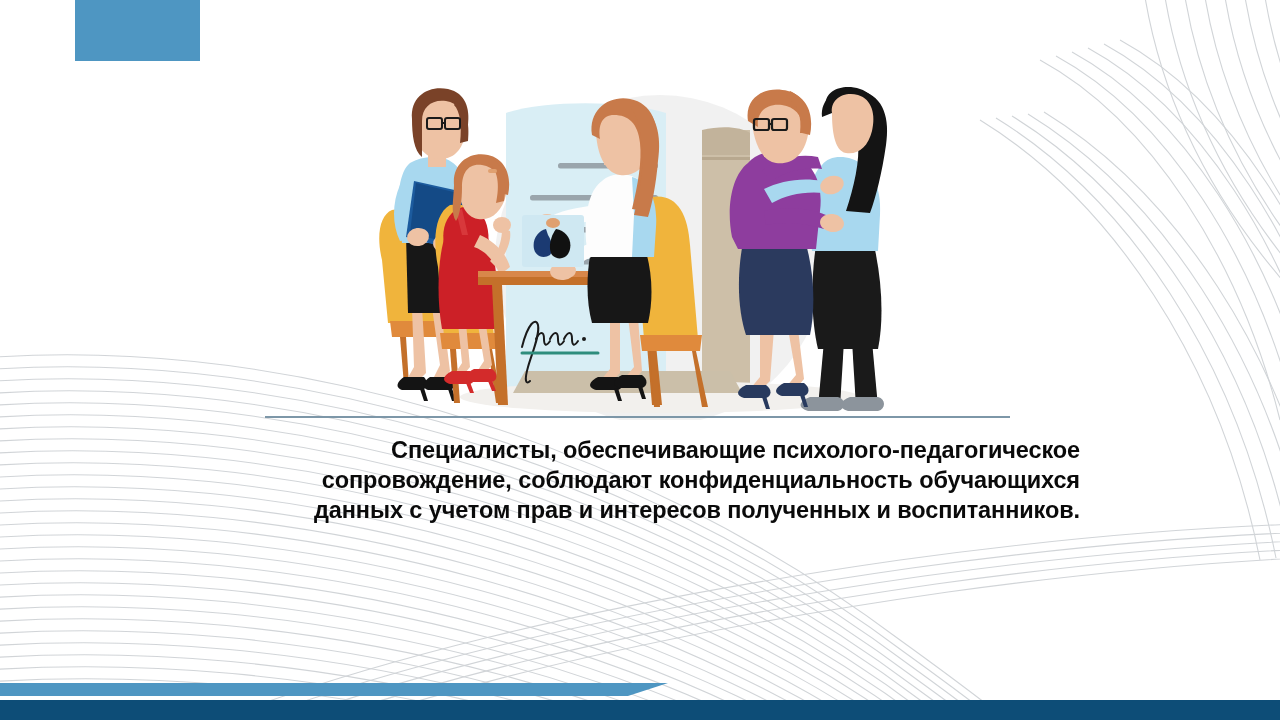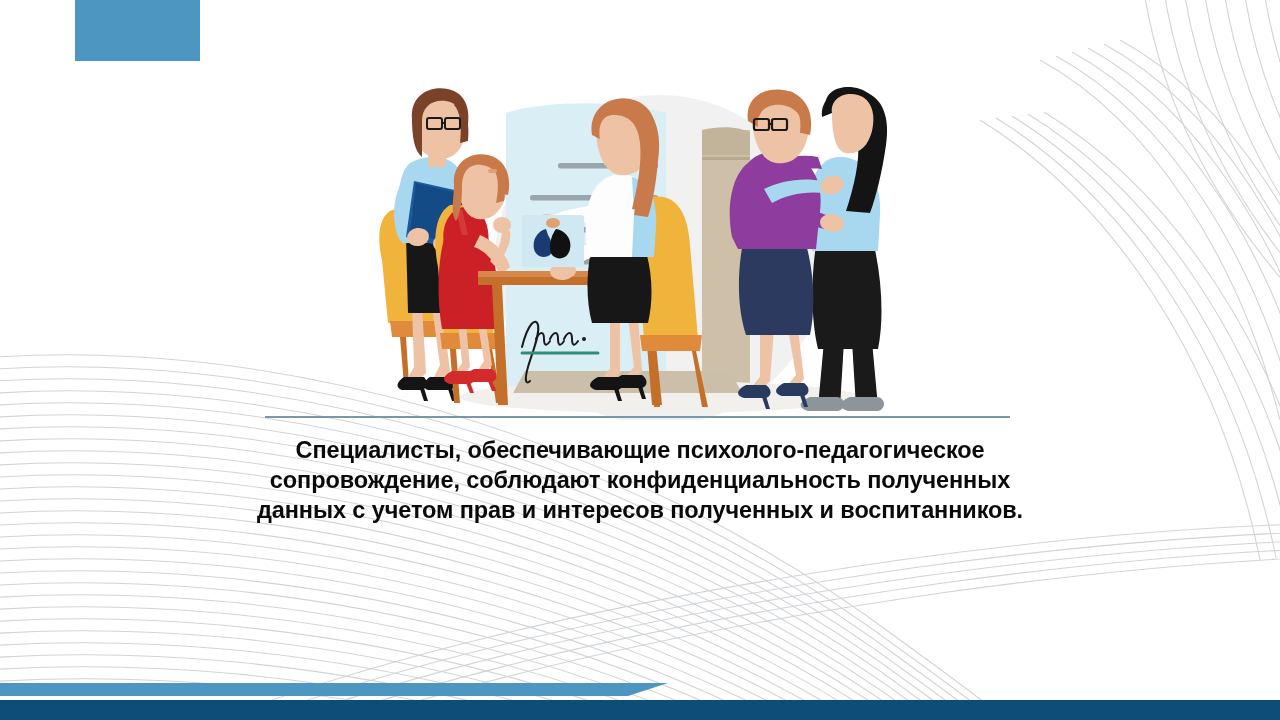--- a/index.html
+++ b/index.html
@@ -84,21 +84,21 @@
     top: 435px;
     width: 880px;
     text-align: center;
     font-family: "Liberation Sans", sans-serif;
     font-weight: bold;
     font-size: 23.5px;
     line-height: 30px;
     color: #0a0a0a;
     letter-spacing: -0.1px;
   }
-  #caption .line { display: block; white-space: nowrap; }
+  #caption .line { display: block; white-space: nowrap; text-align: right; }
 </style>
 </head>
 <body>
 
 <div id="slide">
 
   <svg class="bg-lines" viewBox="0 0 1280 720" preserveAspectRatio="none">
     <defs>
       <clipPath id="slideClip">
           <rect x="0" y="0" width="1280" height="720"></rect>
@@ -344,20 +344,20 @@
         <rect x="402" y="34" width="15" height="11" rx="2"></rect>
         <line x1="399" y1="39" x2="402" y2="39"></line>
       </g>
     </svg>
   </div>
 
   <div id="divider"></div>
 
   <div id="caption">
     <span class="line">Специалисты, обеспечивающие психолого-педагогическое</span>
-    <span class="line">сопровождение, соблюдают конфиденциальность полученных</span>
+    <span class="line">сопровождение, соблюдают конфиденциальность обучающихся</span>
     <span class="line">данных с учетом прав и интересов полученных и воспитанников.</span>
   </div>
 
   <div id="band-light"></div>
   <div id="band-dark"></div>
 
 </div>
 
 </body></html>

